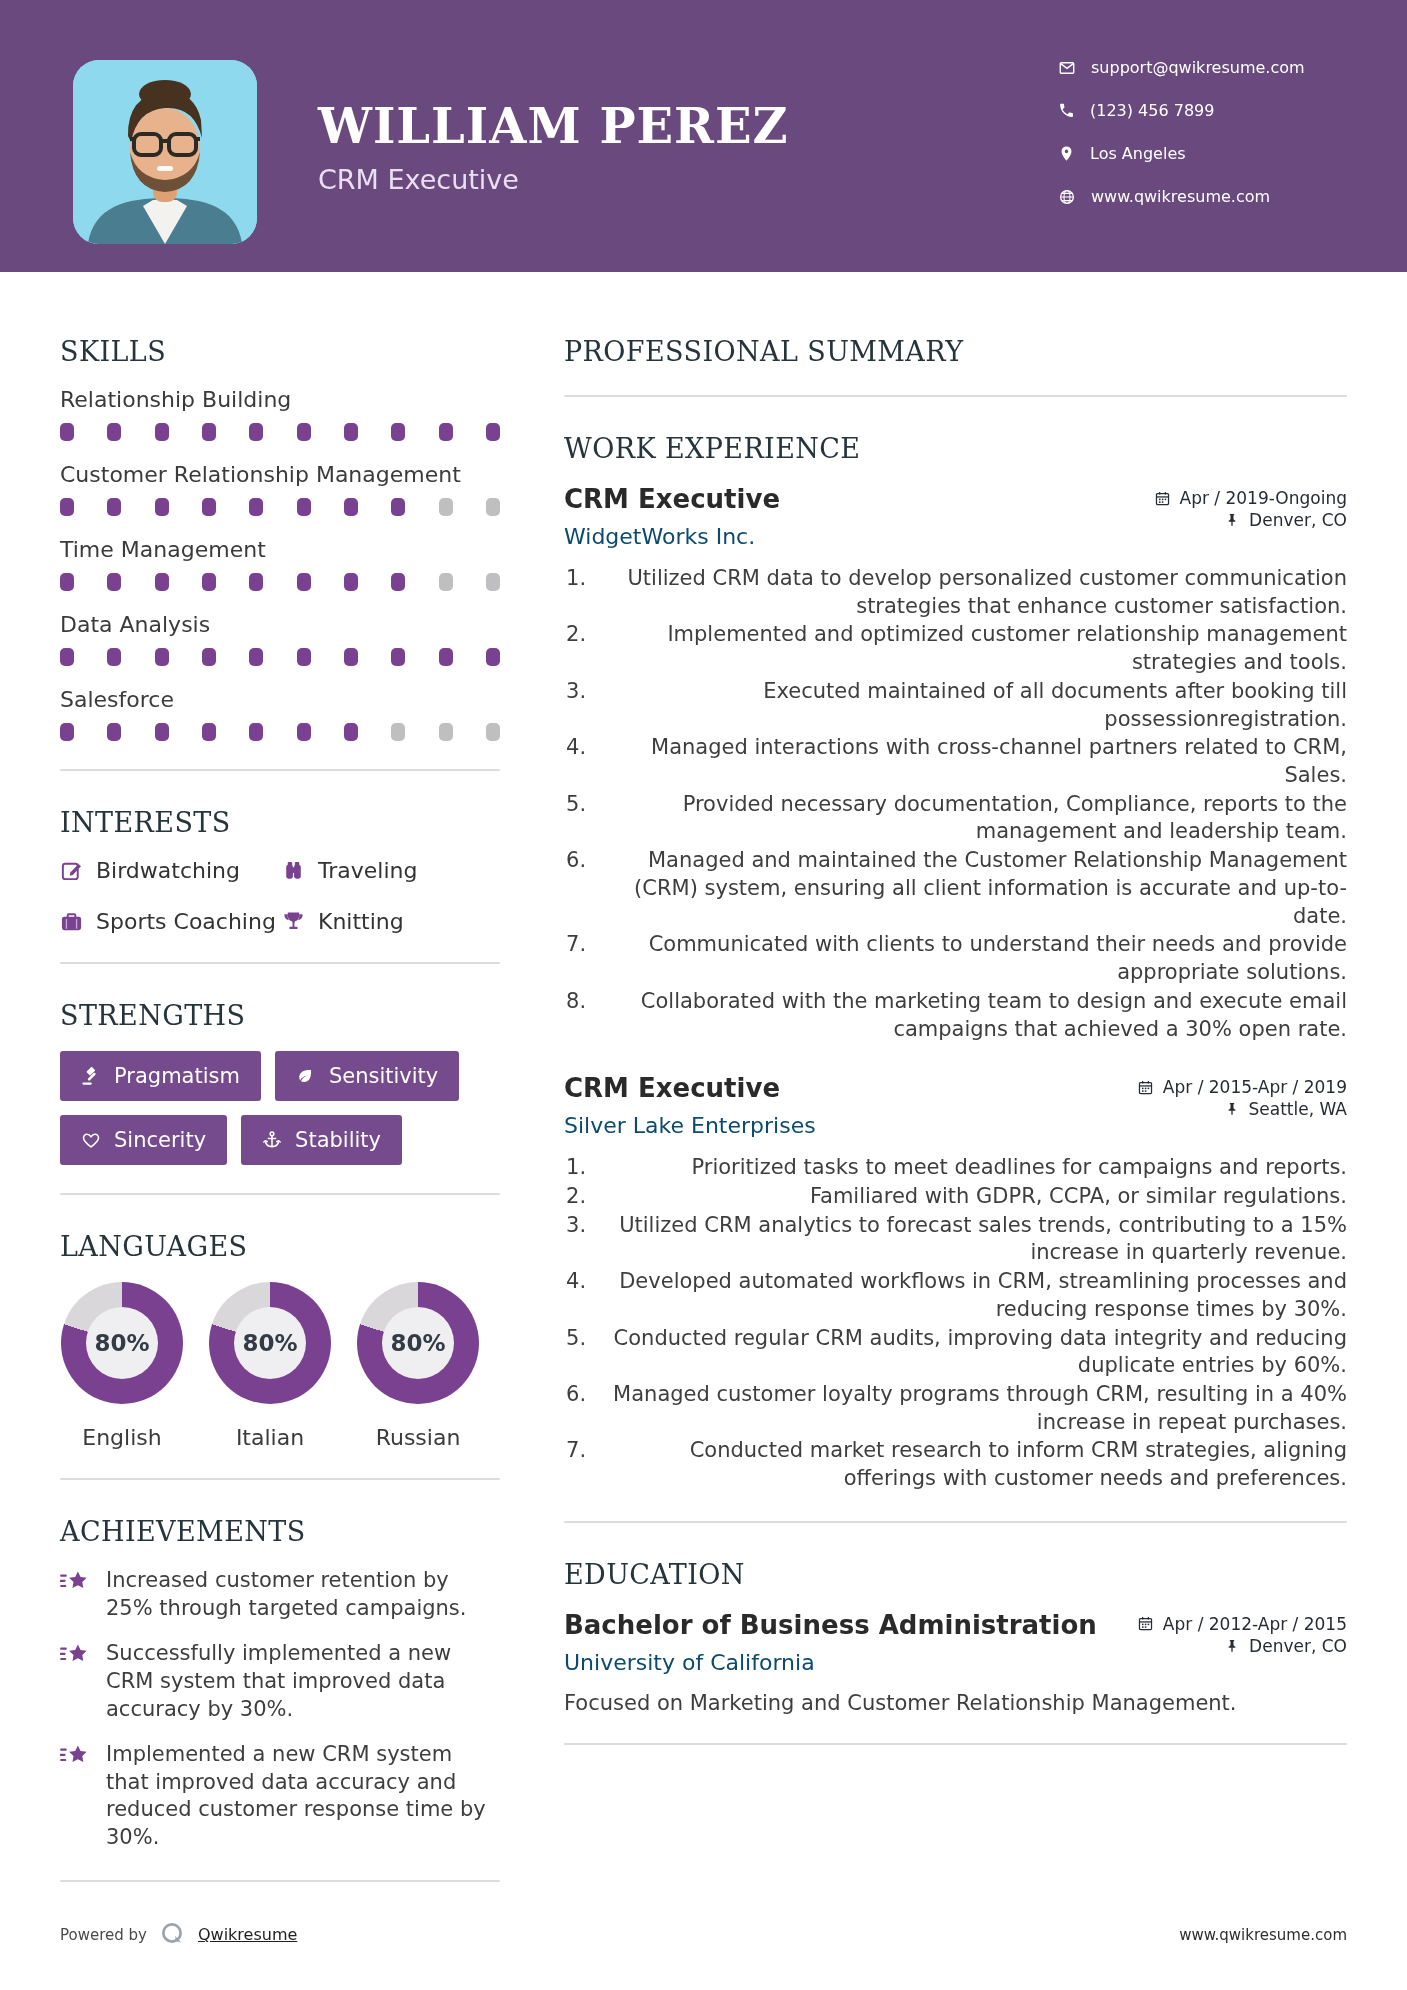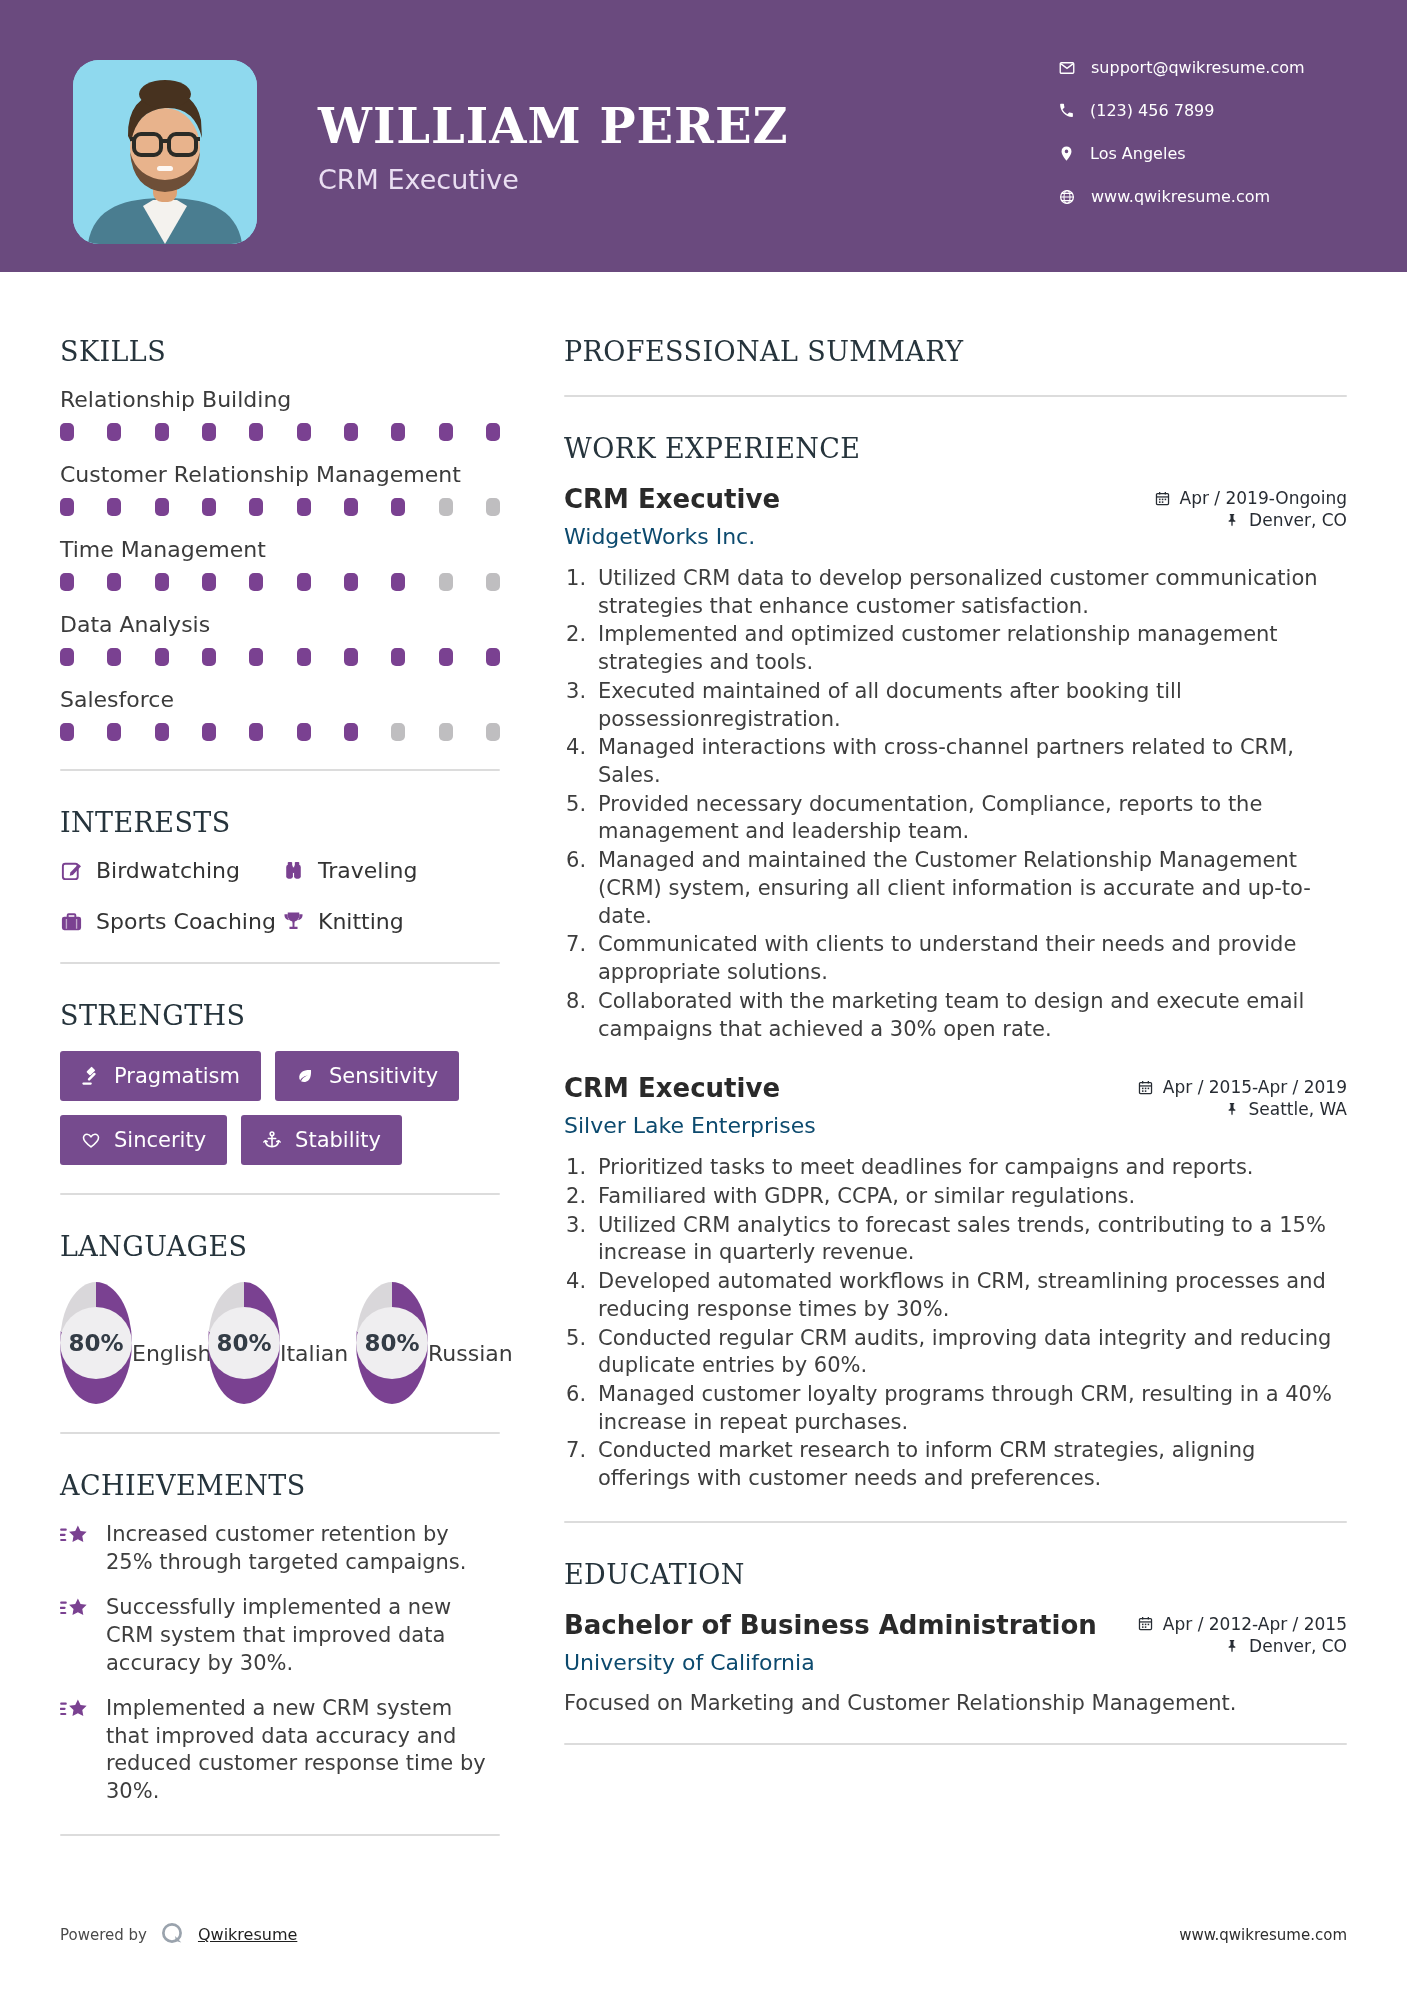--- a/index.html
+++ b/index.html
@@ -41,42 +41,42 @@
   .interest { display:flex; align-items:center; gap:13px; font-size:22px; color:#333; }
   .interest svg { flex:0 0 auto; }
 
   
   .badges { display:flex; flex-wrap:wrap; gap:14px; }
   .badge { display:inline-flex; align-items:center; gap:13px; background:#764b8e; color:#fff;
            font-size:21px; padding:13px 21px; border-radius:3px; }
 
   
   .langs { display:flex; gap:24px; }
-  .lang { width:124px; display:flex; flex-direction:row; align-items:center; }
+  .lang { width:124px; display:flex; flex-direction:column; align-items:center; }
   .donut { width:122px; height:122px; border-radius:50%; display:flex; align-items:center; justify-content:center; }
   .hole { width:72px; height:72px; border-radius:50%; background:#efeef0; display:flex;
           align-items:center; justify-content:center; font-size:23px; font-weight:bold; color:#333c46; }
   .lang-label { margin-top:21px; font-size:22px; color:#3b3b3b; }
 
   
   .ach { display:flex; align-items:flex-start; gap:16px; margin-bottom:17px; }
   .ach svg { flex:0 0 auto; margin-top:2px; }
   .ach-text { font-size:21px; color:#3e3e3e; line-height:1.33; }
 
   
   .summary-text { font-size:22px; color:#3f3f3f; line-height:1.33; }
 
   .job-head { display:flex; justify-content:space-between; align-items:flex-start; }
   .job-title { font-size:26px; font-weight:bold; color:#2a2a2a; }
   .job-company { font-size:22px; color:#0c4a6e; margin-top:10px; }
   .job-meta { display:flex; flex-direction:column; gap:2px; align-items:flex-end; padding-top:4px; }
   .meta-row { display:flex; align-items:center; gap:9px; font-size:17px; color:#272c33; }
   .meta-row svg { flex:0 0 auto; }
 
-  ol.bullets { list-style:none; counter-reset:b; margin-top:16px; }
+  ol.bullets { list-style:none; counter-reset:b; margin-top:16px;text-align:right; }
   ol.bullets li { counter-increment:b; position:relative; padding-left:34px;
                   font-size:21px; color:#3e3e3e; line-height:1.32; margin-bottom:1px; }
   ol.bullets li::before { content:counter(b) "."; position:absolute; left:2px; color:#3e3e3e; }
 
   .job + .job { margin-top:30px; }
 
   .edu-note { font-size:21px; color:#3e3e3e; margin-top:16px; }
 
   
   .footer { position:absolute; left:60px; right:60px; bottom:42px;

